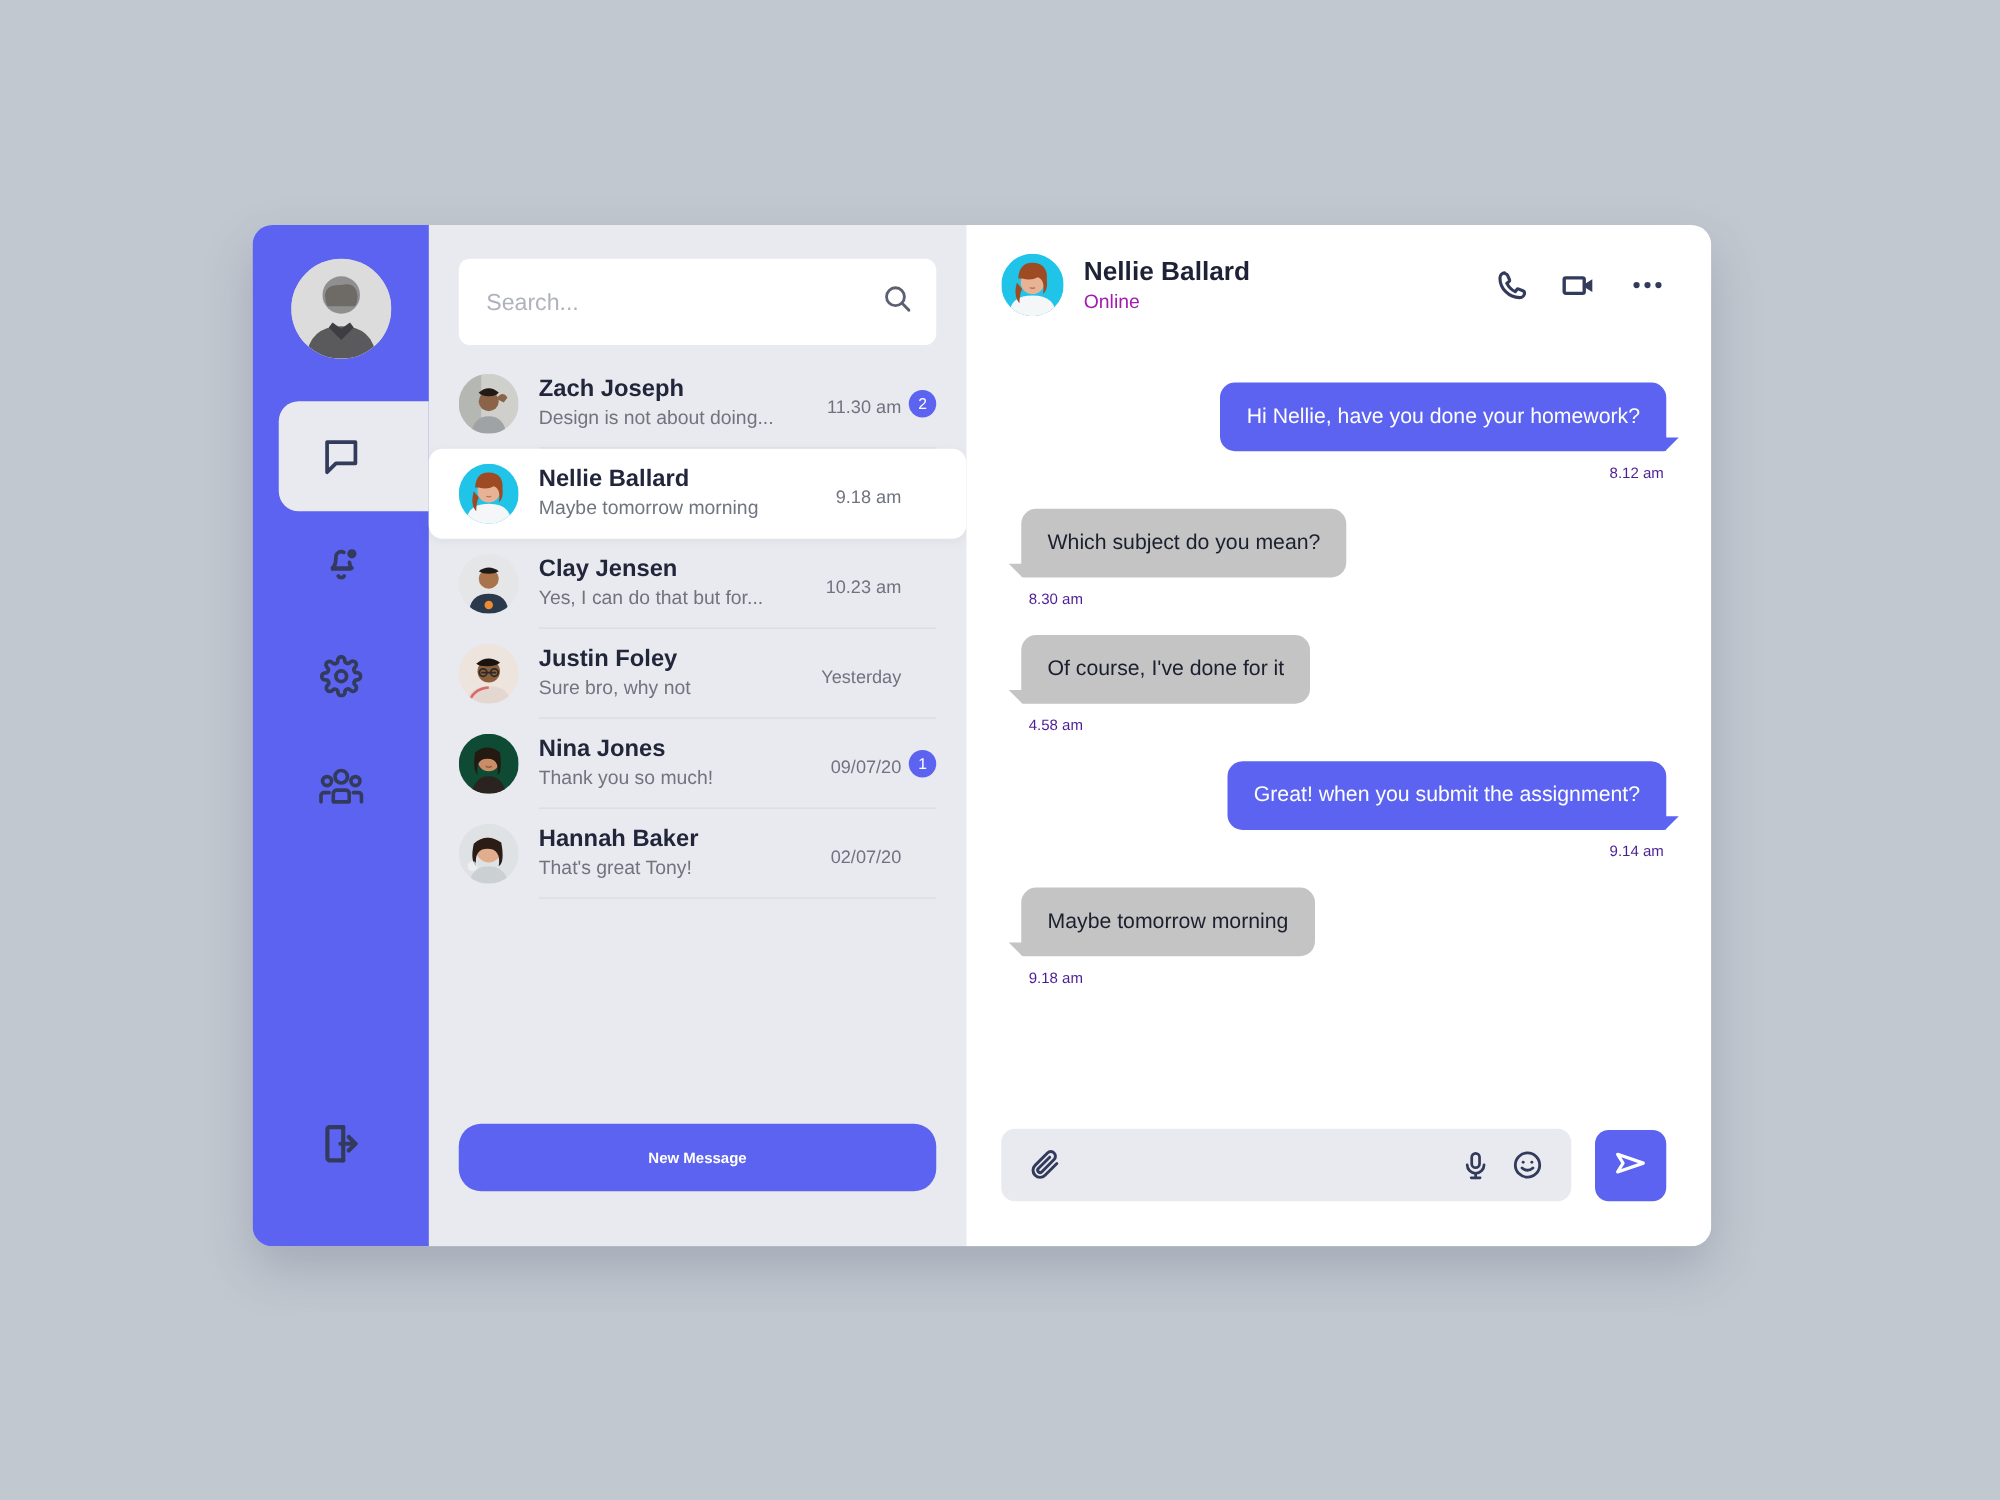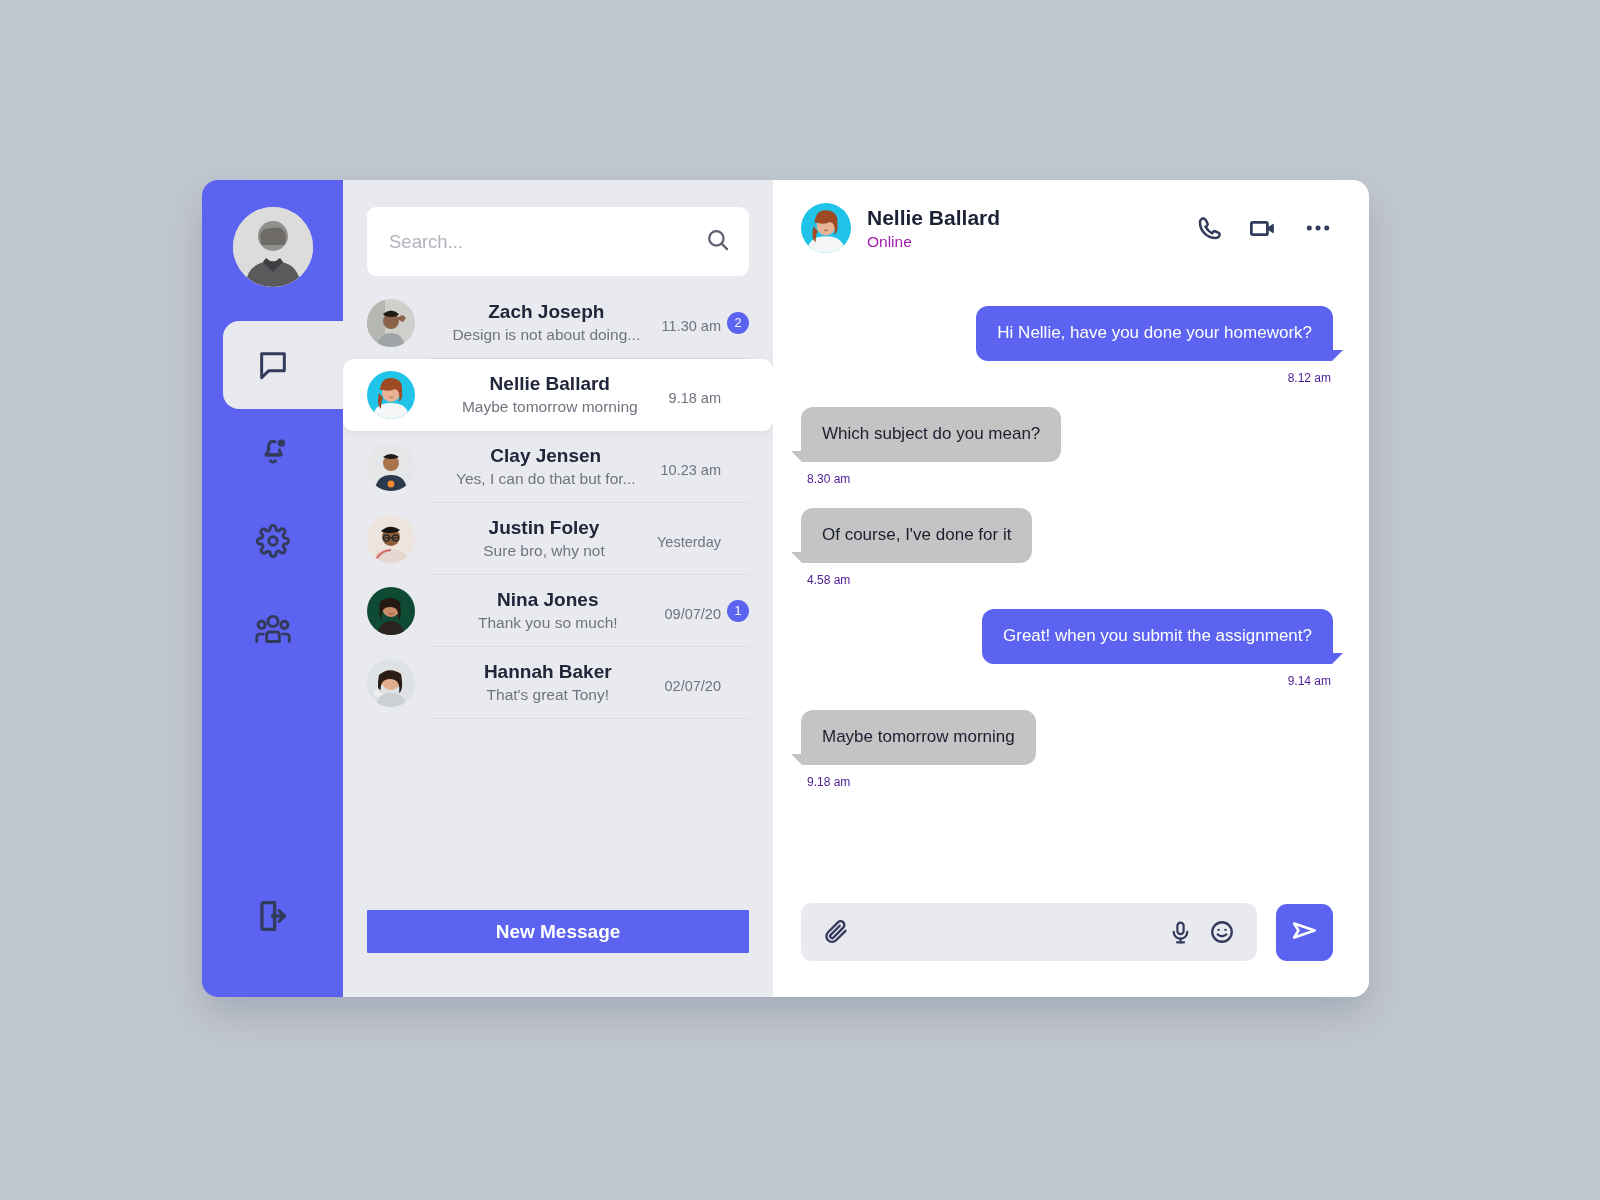--- a/index.html
+++ b/index.html
@@ -160,21 +160,21 @@
   .avatar {
     width: 48px;
     height: 48px;
     border-radius: 50%;
     flex: 0 0 48px;
     overflow: hidden;
     margin-right: 16px;
   }
   .avatar svg { display: block; width: 100%; height: 100%; }
 
-  .chat-meta { flex: 1; min-width: 0; text-align: center; }
+  .chat-meta { flex: 1; min-width: 0; }
   .chat-name {
     font-size: 19px;
     color: #22263a;
     font-weight: bold;
     line-height: 1.25;
     white-space: nowrap;
   }
   .chat-preview {
     font-size: 15.5px;
     color: #70747f;
@@ -208,27 +208,27 @@
     justify-content: center;
   }
   .badge.hidden { visibility: hidden; }
 
   .new-message-wrap {
     margin-top: auto;
     padding: 0 24px 44px 24px;
   }
   .new-message-btn {
     width: 100%;
-    height: 43px;
+    height: 54px;
     background: #5b63f0;
     color: #fff;
     border: none;
-    border-radius: 1px;
+    border-radius: 18px;
     font-family: "Liberation Sans", sans-serif;
-    font-size: 19px;
+    font-size: 12px;
     font-weight: bold;
     cursor: pointer;
   }
 
   
   .conv-panel {
     flex: 1;
     background: #ffffff;
     display: flex;
     flex-direction: column;
@@ -262,20 +262,21 @@
   .conv-actions .act { cursor: pointer; display: flex; align-items: center; }
   .conv-actions svg { stroke: #333b5c; fill: none; stroke-width: 2.1; stroke-linecap: round; stroke-linejoin: round; }
   .conv-actions .solid { fill: #333b5c; stroke: none; }
 
   .messages {
     flex: 1;
     padding: 0 36px 0 28px;
     overflow: hidden;
     display: flex;
     flex-direction: column;
+    margin-left: 16px;
   }
   .msg-group { display: flex; flex-direction: column; margin-bottom: 22px; }
   .msg-group.out { align-items: flex-end; }
   .msg-group.in { align-items: flex-start; }
 
   .bubble {
     max-width: 78%;
     padding: 16px 21px;
     font-size: 17px;
     line-height: 1.35;

